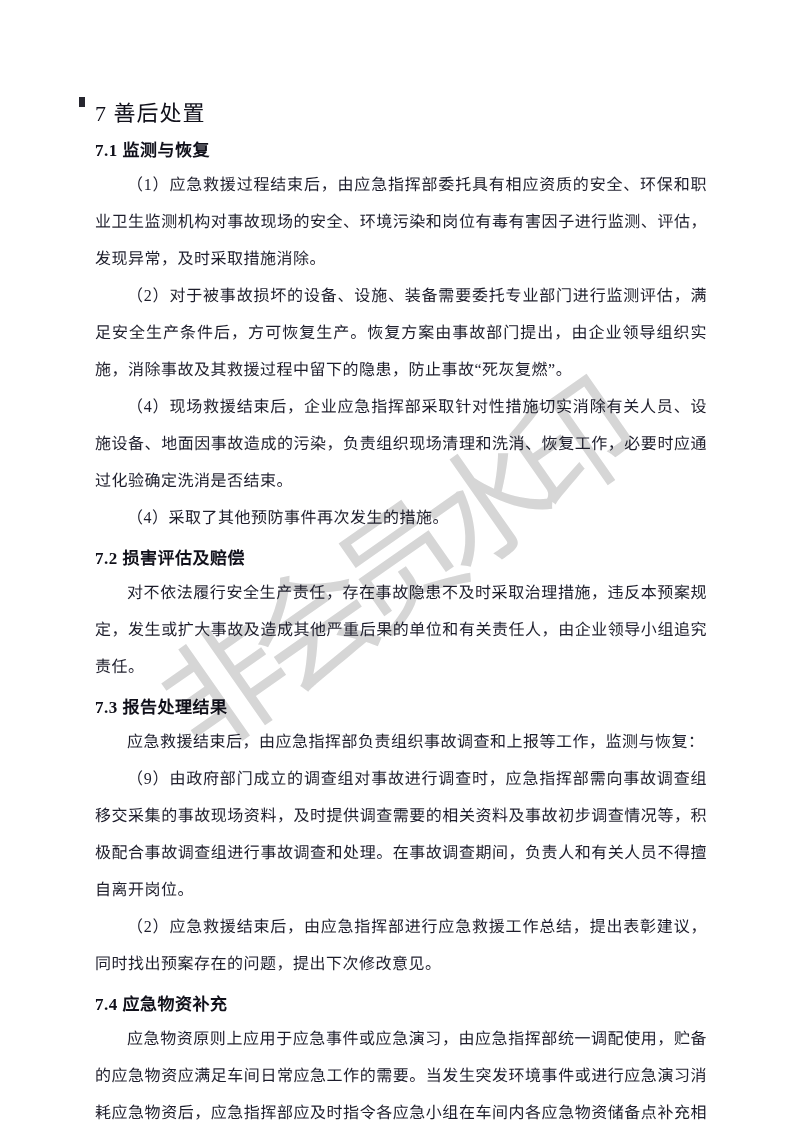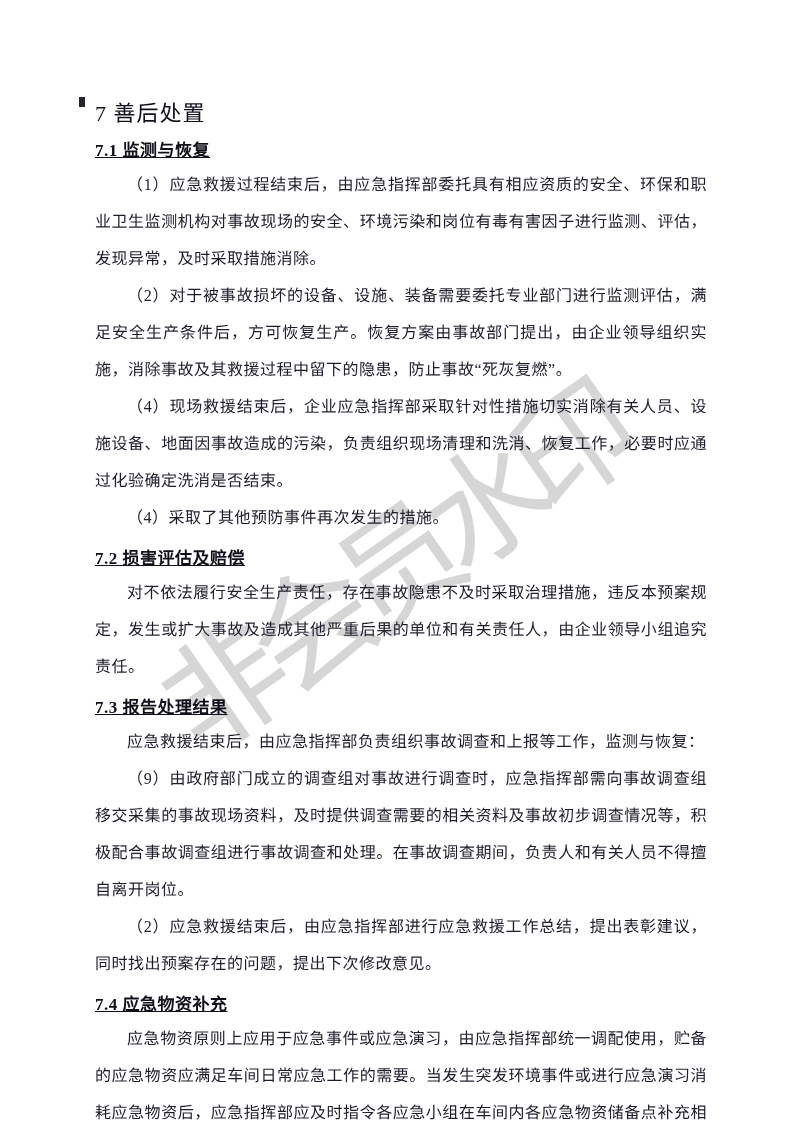--- a/index.html
+++ b/index.html
@@ -52,21 +52,20 @@
     color: #10101a;
     letter-spacing: 1px;
   }
   h2.section-heading {
     margin: 12px 0 4px 0;
     font-size: 17px;
     line-height: 22px;
     font-weight: bold;
     color: #10101a;
     letter-spacing: 0.5px;
-    text-decoration: underline;
   }
   p.body-paragraph {
     margin: 0;
     font-size: 16px;
     line-height: 37px;
     text-align: justify;
     text-indent: 32px;
     word-break: break-all;
     letter-spacing: 0.5px;
   }

